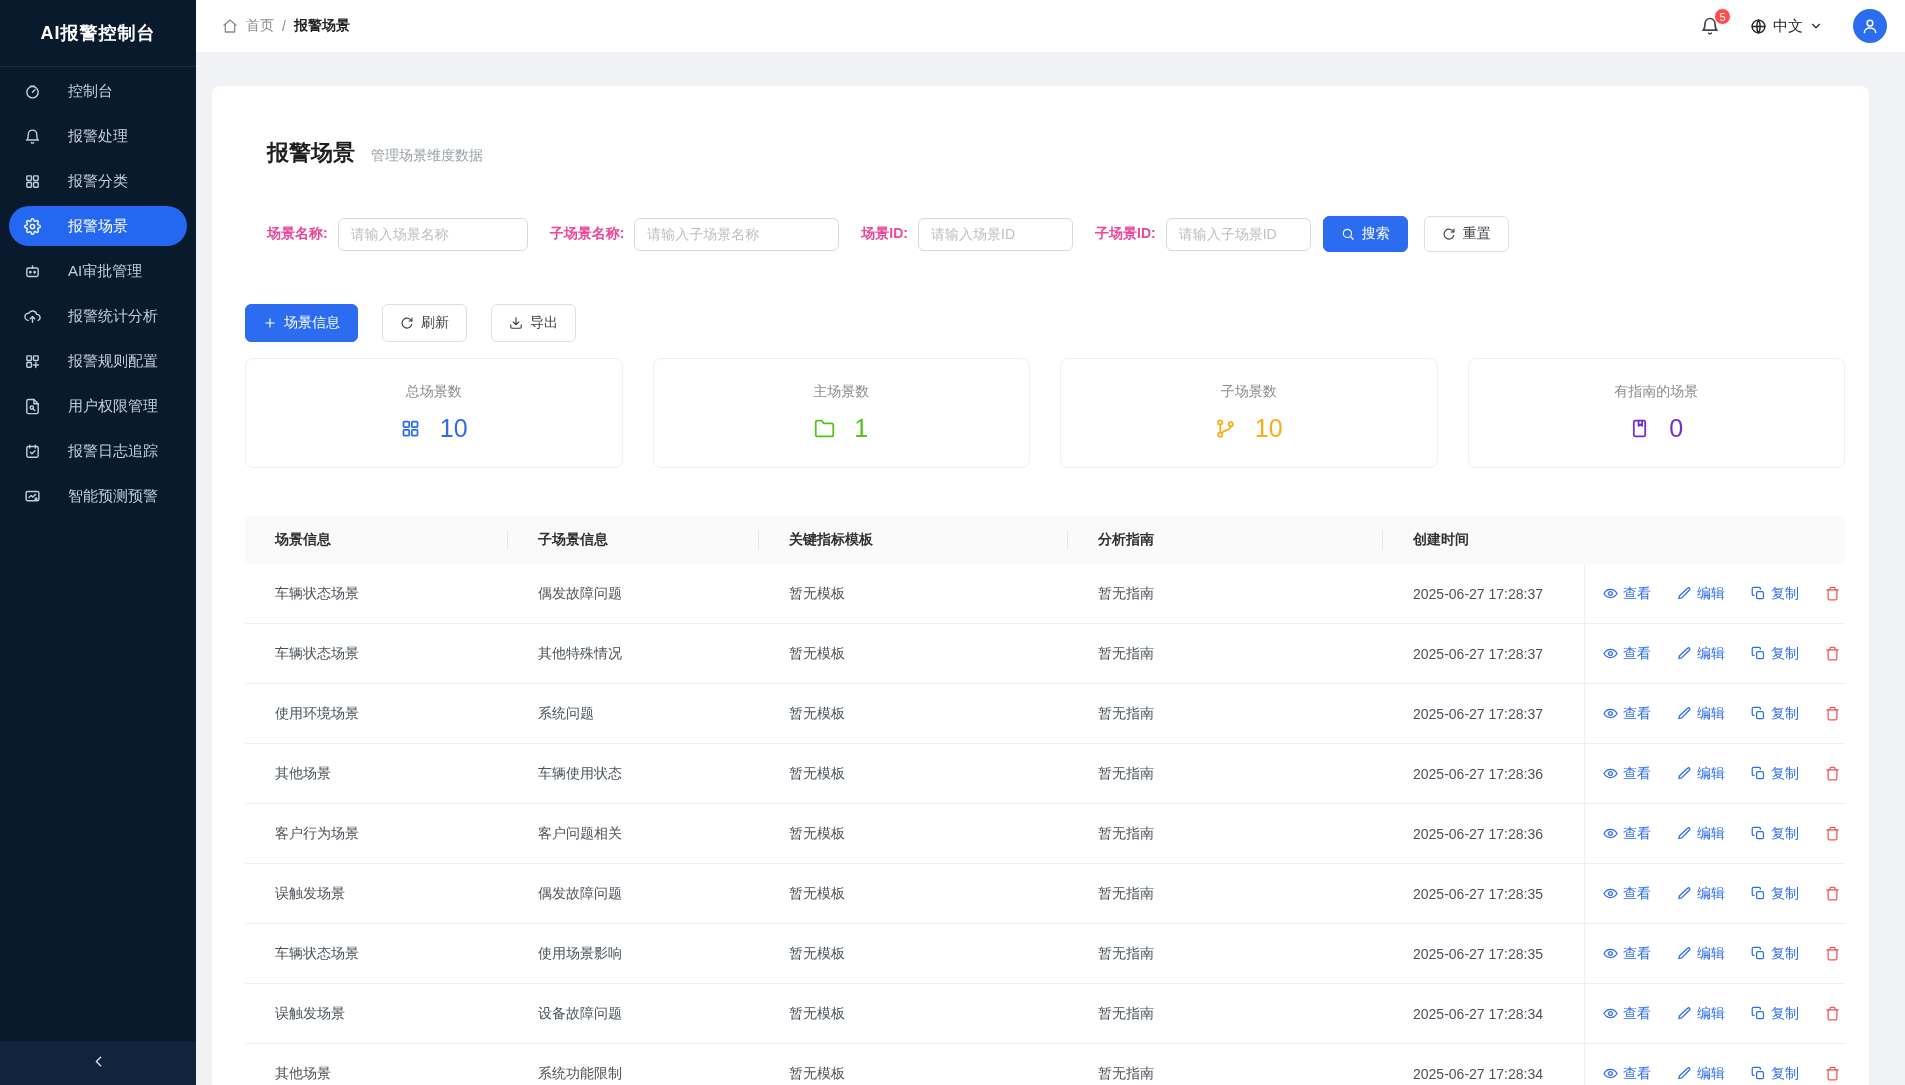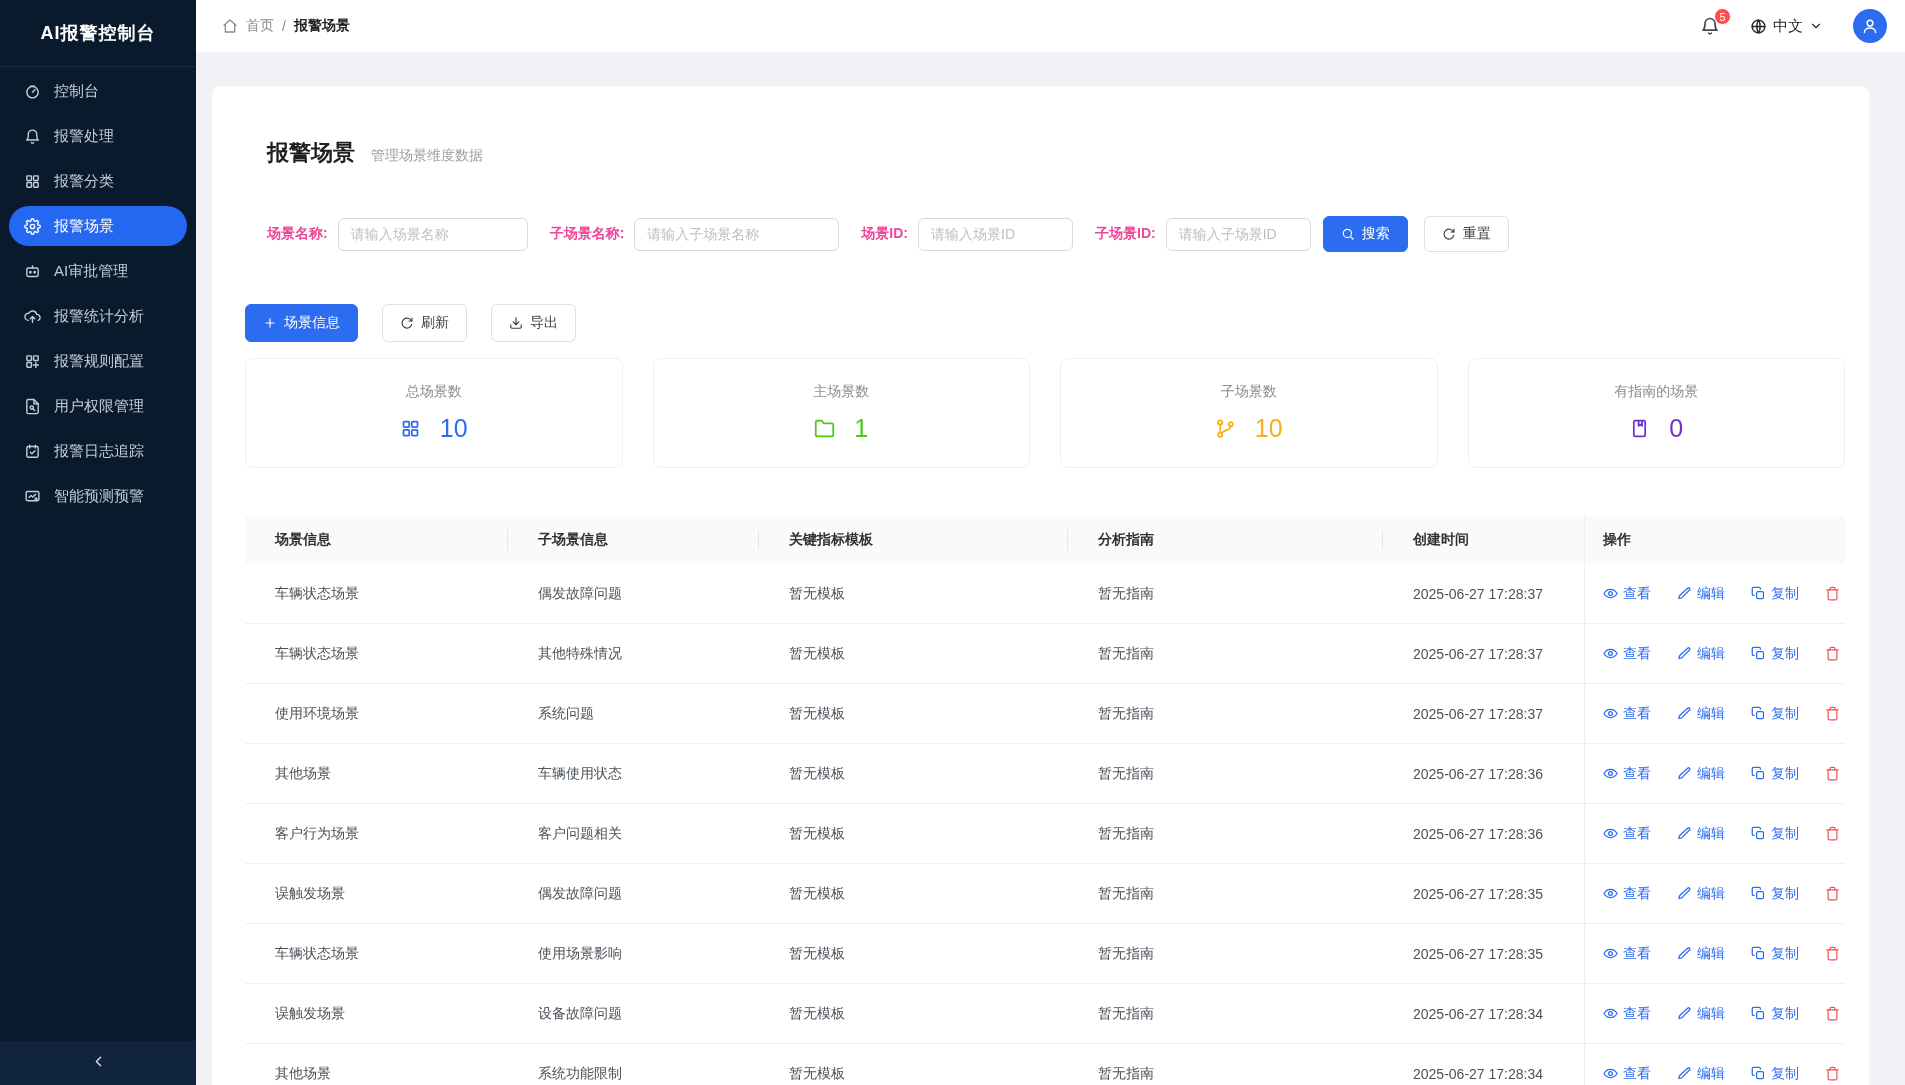--- a/index.html
+++ b/index.html
@@ -3,21 +3,21 @@
 <meta charset="utf-8">
 <style>
   * { margin:0; padding:0; box-sizing:border-box; }
   html,body { width:1905px; height:1085px; overflow:hidden; }
   body { font-family:"Liberation Sans","DejaVu Sans",sans-serif; font-size:14px; color:#333; background:#f0f2f5; display:flex; }
 
   
   .sidebar { width:196px; height:100%; background:#0a1a2d; color:#c3cdd9; display:flex; flex-direction:column; flex-shrink:0; }
   .logo { height:67px; display:flex; align-items:center; justify-content:center; color:#fff; font-size:18px; font-weight:bold; letter-spacing:1px; border-bottom:1px solid rgba(255,255,255,.08); }
   .nav { flex:1; padding:4px 9px 0 9px; overflow:hidden; }
-  .nav-item { height:40px; margin-bottom:5px; border-radius:20px; display:flex; align-items:center; padding:0 15px; gap:13px; font-size:15px; cursor:pointer; white-space:nowrap; }
+  .nav-item { height:40px; margin-bottom:5px; border-radius:20px; display:flex; align-items:center; padding:0 15px; gap:27px; font-size:15px; cursor:pointer; white-space:nowrap; }
   .nav-item svg { flex-shrink:0; }
   .nav-item.active { background:#2468f2; color:#fff; }
   .collapse-bar { height:44px; background:#11243d; display:flex; align-items:center; justify-content:center; cursor:pointer; color:#d5dde6; }
 
   
   .main { flex:1; display:flex; flex-direction:column; min-width:0; }
   .topbar { height:52px; background:#fff; display:flex; align-items:center; justify-content:space-between; padding:0 18px 0 26px; flex-shrink:0; }
   .breadcrumb { display:flex; align-items:center; gap:8px; color:#8c8c8c; }
   .breadcrumb .crumb-current { color:#262626; font-weight:bold; }
   .topbar-right { display:flex; align-items:center; gap:30px; }
@@ -330,21 +330,20 @@
           </div>
         </div>
 
       <div class="table">
         <div class="thead">
           <div>场景信息</div>
           <div>子场景信息</div>
           <div>关键指标模板</div>
           <div>分析指南</div>
           <div>创建时间</div>
-          <div class="col-op" style="padding-left:18px">操作</div>
         </div>
         <div id="tbody">
             <div class="trow">
               <div>车辆状态场景</div>
               <div>偶发故障问题</div>
               <div>暂无模板</div>
               <div>暂无指南</div>
               <div>2025-06-27 17:28:37</div>
               <div class="col-op" style="padding-left: 18px;">
                 <a class="act" style="color: rgb(43, 108, 240);">

